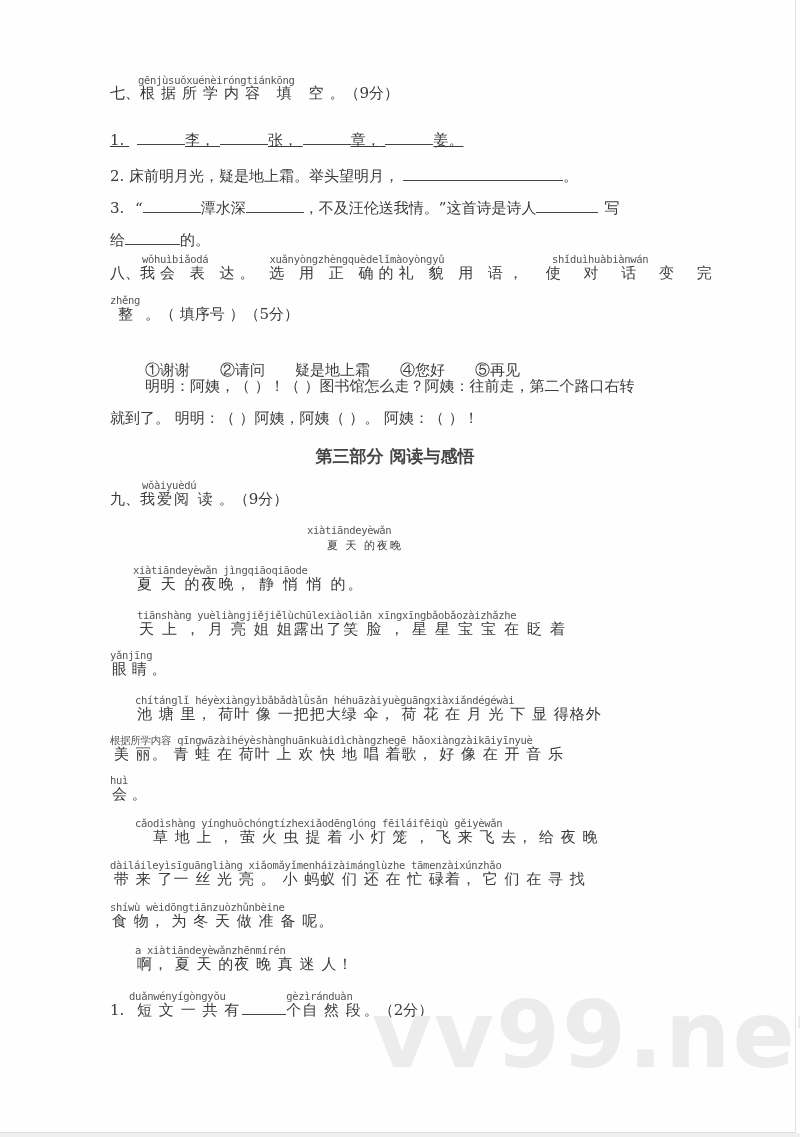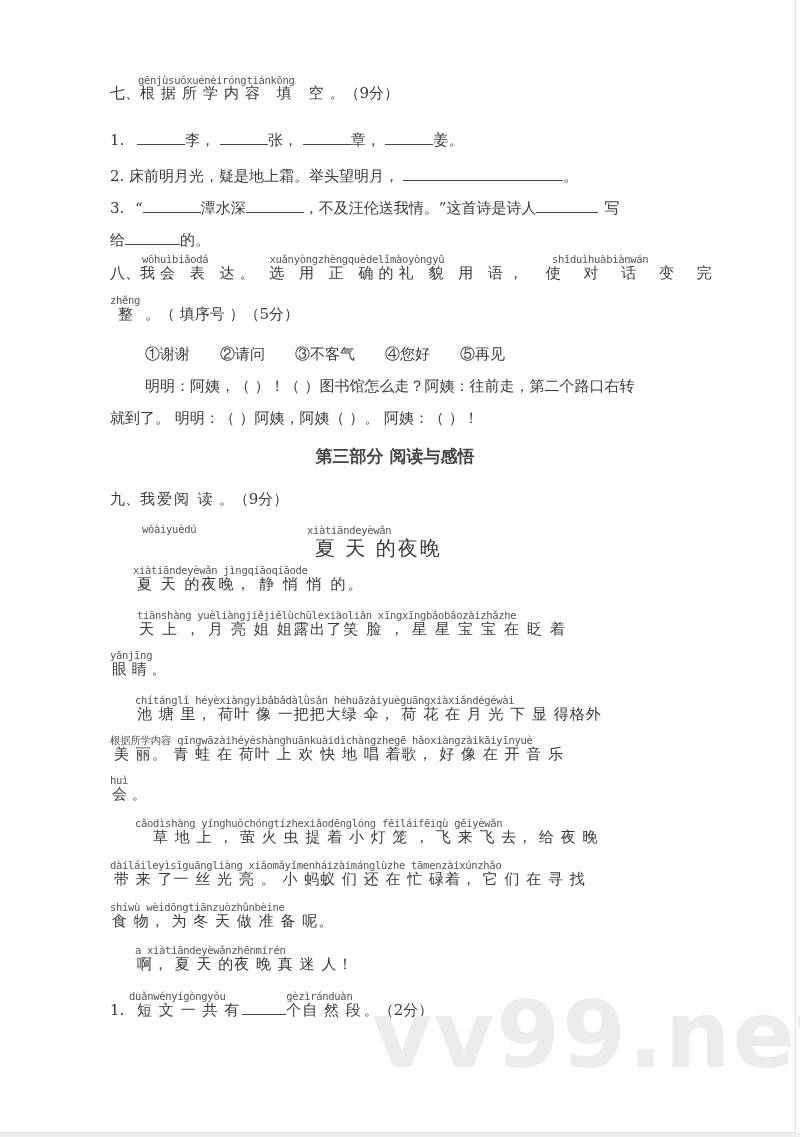--- a/index.html
+++ b/index.html
@@ -30,32 +30,32 @@
     .section-title {
       position: absolute; left: 0; width: 790px; text-align: center; top: 445px;
       font-family: "DejaVu Sans", "Liberation Sans", sans-serif; font-weight: bold;
       font-size: 17px; color: #444;
     }
     .watermark {
       position: absolute; left: 372px; top: 990px;
       font-family: "DejaVu Sans", "Liberation Sans", sans-serif; font-weight: bold;
       font-size: 92px; color: #ececec; letter-spacing: 2px; line-height: 1;
     }
-    .opt { display: inline-block; margin-right: 30px; }
+    .opt { display: inline-block; margin-right: 30px; margin-top: 16px; }
   </style>
 </head>
 <body>
 
 <div class="page">
 
   <div class="line" style="left:110px; top:84px;">
     <span class="hz" style="letter-spacing:0">七、</span><span class="rb"><span class="py" style="left:-2px; top:-10px;">gēnjùsuǒxuénèiróngtiánkōng</span><span class="hz" style="letter-spacing:6px">根据所学内容 填 空</span></span><span>。（9分）</span>
   </div>
 
-  <div class="line" style="left:110px; top:130px;">
+  <div class="line" style="left:110px; top:130px;text-decoration:underline;">
     <span>1.</span>
     <span class="blank" style="width:48px; margin-left:8px;"></span><span>李，</span>
     <span class="blank" style="width:48px;"></span><span>张，</span>
     <span class="blank" style="width:48px;"></span><span>章，</span>
     <span class="blank" style="width:48px;"></span><span>姜。</span>
   </div>
 
   <div class="line" style="left:110px; top:166px;">
     <span>2.</span>
     <span>床前明月光，疑是地上霜。举头望明月，</span><span class="blank" style="width:160px; margin-left:4px;"></span><span>。</span>
@@ -72,34 +72,34 @@
 
   <div class="line" style="left:110px; top:264px;">
     <span class="hz" style="letter-spacing:0">八、</span><span class="rb"><span class="py" style="left:2px; top:-11px;">wǒhuìbiǎodá</span><span class="hz" style="letter-spacing:5px">我会 表 达</span></span><span class="rb"><span class="py" style="left:30px; top:-11px;">xuǎnyòngzhèngquèdelǐmàoyòngyǔ</span><span class="hz" style="letter-spacing:5px">。 选 用  正  确的礼 貌 用 语</span></span><span class="rb"><span class="py" style="left:44px; top:-11px;">shǐduìhuàbiànwán</span><span class="hz" style="letter-spacing:9px">， 使 对 话 变 完</span></span>
   </div>
 
   <div class="line" style="left:112px; top:305px;">
     <span class="rb"><span class="py" style="left:-2px; top:-11px;">zhěng</span><span class="hz" style="letter-spacing:0; margin-left:6px;">整</span></span><span style="margin-left:12px;">。（ 填序号 ）（5分）</span>
   </div>
 
   <div class="line" style="left:145px; top:345px;">
-    <span class="opt">①谢谢</span><span class="opt">②请问</span><span class="opt">③不客气</span><span class="opt">④您好</span><span class="opt">⑤再见</span>
+    <span class="opt">①谢谢</span><span class="opt">②请问</span><span class="opt">疑是地上霜</span><span class="opt">④您好</span><span class="opt">⑤再见</span>
   </div>
 
   <div class="line" style="left:145px; top:377px;">明明：阿姨，（ ）！（ ）图书馆怎么走？阿姨：往前走，第二个路口右转</div>
   <div class="line" style="left:110px; top:409px;">就到了。 明明：（ ）阿姨，阿姨（ ）。 阿姨：（ ）！</div>
 
   <div class="section-title">第三部分 阅读与感悟</div>
 
   <div class="line" style="left:110px; top:490px;">
-    <span class="hz" style="letter-spacing:0">九、</span><span class="rb"><span class="py" style="left:2px; top:-11px;margin-top:44px;">wǒàiyuèdú</span><span class="hz" style="letter-spacing:2px">我爱阅 读</span></span><span style="margin-left:4px;">。（9分）</span>
+    <span class="hz" style="letter-spacing:0">九、</span><span class="rb"><span class="py" style="left:2px; top:-11px;">wǒàiyuèdú</span><span class="hz" style="letter-spacing:2px">我爱阅 读</span></span><span style="margin-left:4px;">。（9分）</span>
   </div>
 
   <div class="line" style="left:307px; top:535px;">
-    <span class="rb"><span class="py" style="left:0; top:-11px;">xiàtiāndeyèwǎn</span><span class="hz" style="font-size:20px; letter-spacing:2px; margin-left:8px;">夏 天 的夜晚</span></span>
+    <span class="rb"><span class="py" style="left:0; top:-11px;">xiàtiāndeyèwǎn</span><span class="hz" style="font-size:11px; letter-spacing:2px; margin-left:20px;">夏 天 的夜晚</span></span>
   </div>
 
   <div class="line" style="left:133px; top:575px;">
     <span class="rb"><span class="py" style="left:0; top:-11px;">xiàtiāndeyèwǎn  jìngqiāoqiāode</span><span class="hz" style="letter-spacing:2px; margin-left:4px;">夏 天 的夜晚， 静  悄  悄 的。</span></span>
   </div>
 
   <div class="line" style="left:133px; top:620px;">
     <span class="rb"><span class="py" style="left:4px; top:-11px;">tiānshàng  yuèliàngjiějiělùchūlexiàoliǎn  xīngxīngbǎobǎozàizhǎzhe</span><span class="hz" style="letter-spacing:1.6px; margin-left:6px;">天  上 ， 月  亮  姐 姐露出了笑  脸 ， 星  星  宝  宝 在 眨 着</span></span>
   </div>
 

